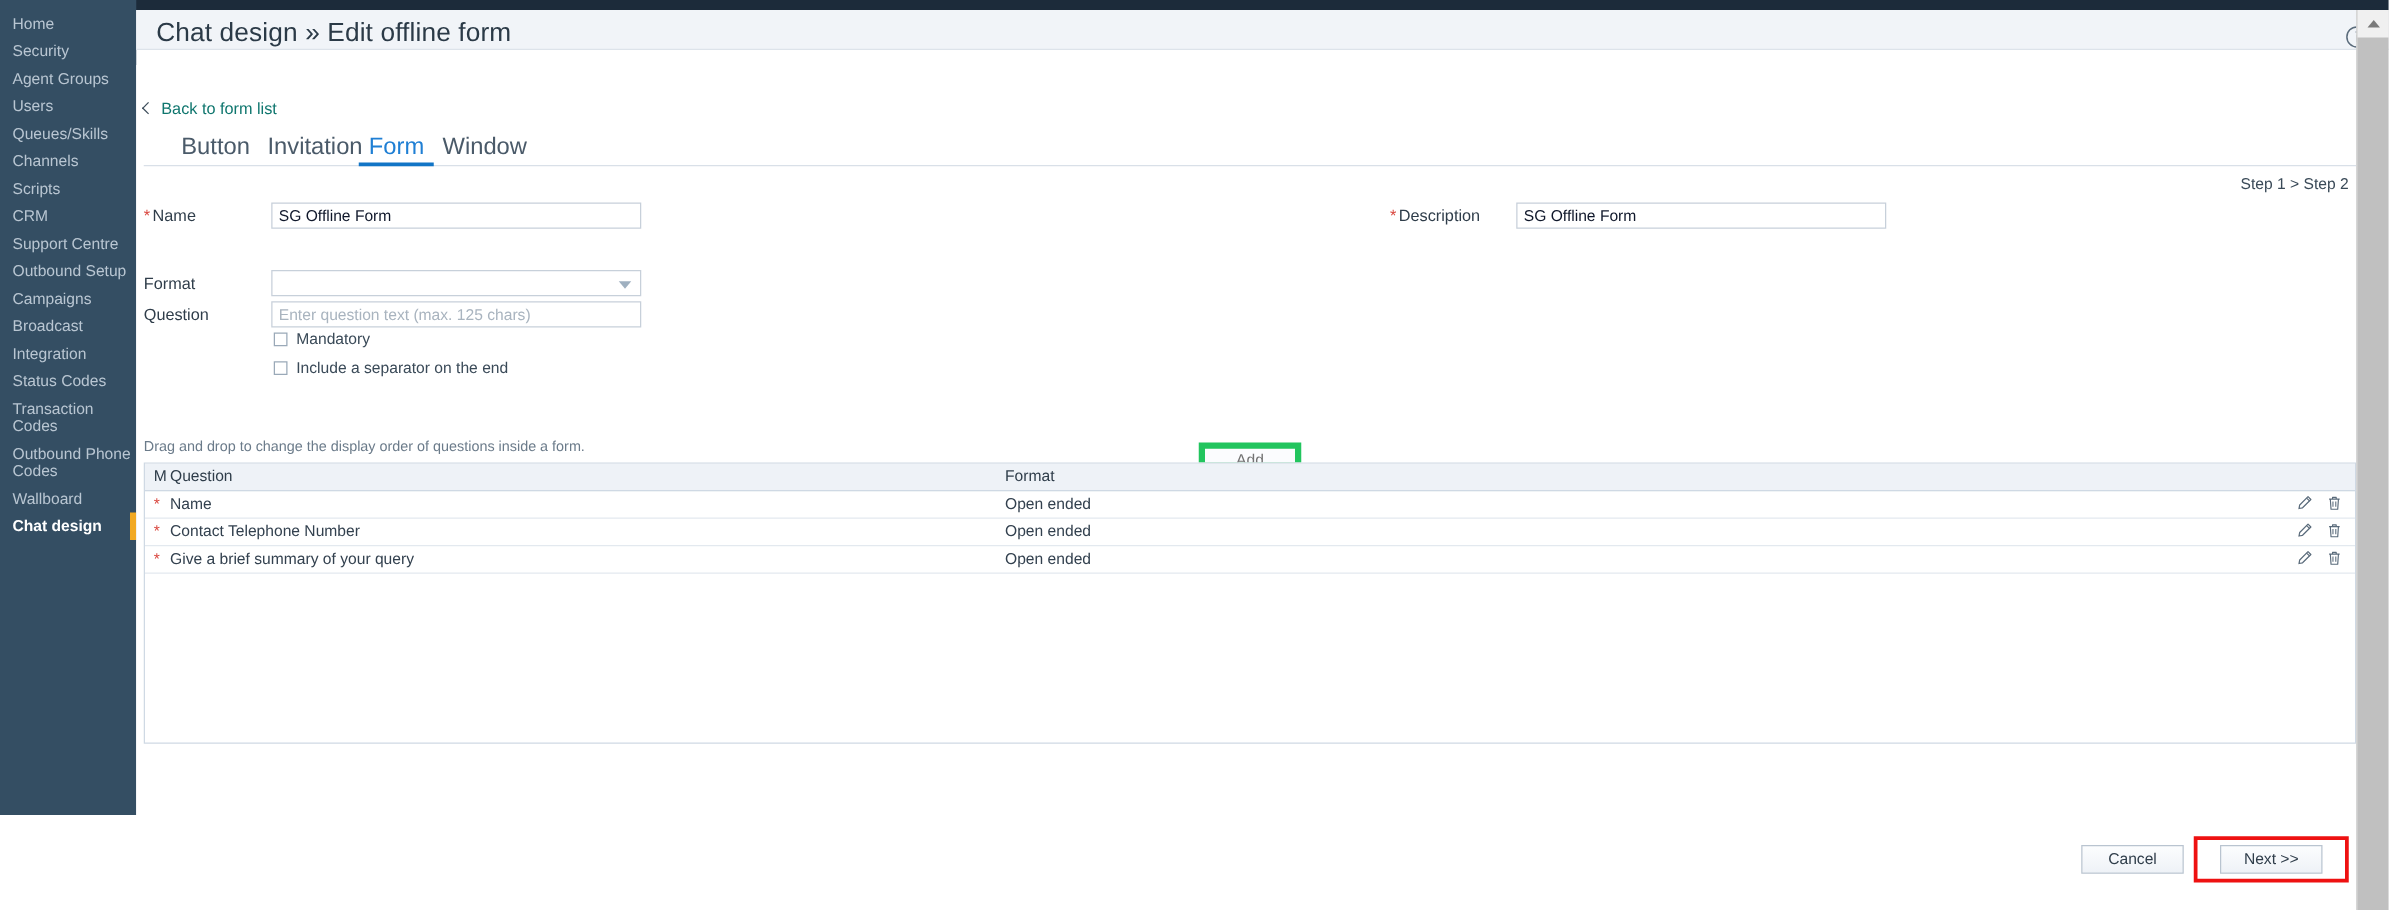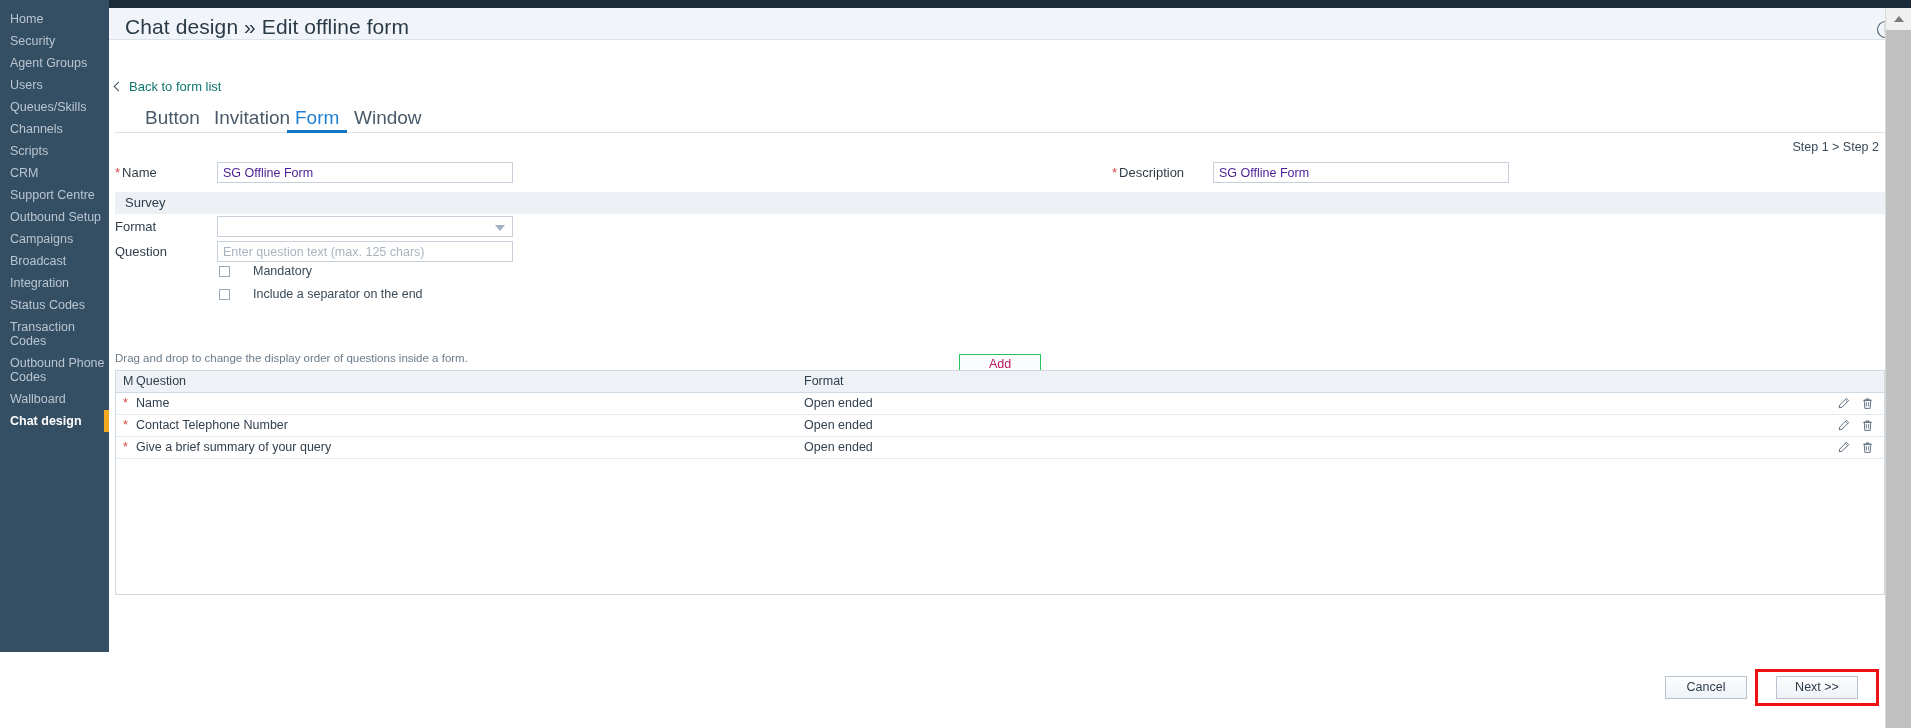--- a/index.html
+++ b/index.html
@@ -105,21 +105,21 @@
   .lbl {
     position: absolute; font-size: 13px; color: #2f3d4a;
   }
   .req { color: #d9453d; margin-right: 2px; }
 
   .txtinput {
     position: absolute;
     height: 21px;
     border: 1px solid #c7d0da;
     background: #ffffff;
-    font-size: 12.5px; color: #4c1d95;
+    font-size: 12.5px; color: #0f172a;
     padding: 0 5px;
     font-family: "Liberation Sans", sans-serif;
     outline: none;
   }
   .txtinput::placeholder { color: #a9b4bf; }
 
   .survey-band {
     position: absolute; left: 6px; right: 0; height: 22px;
     background: #edf1f6;
     font-size: 13px; color: #2f3d4a;
@@ -138,34 +138,34 @@
     border-left: 5px solid transparent;
     border-right: 5px solid transparent;
     border-top: 6px solid #9fb0c0;
   }
   .selectbox .selval {
     position: absolute; left: 6px; top: 3px;
     font-size: 12.5px; color: #2f3d4a;
   }
 
   
-  .cbrow { position: absolute; display: flex; align-items: center; gap: 23px; cursor: pointer; }
+  .cbrow { position: absolute; display: flex; align-items: center; gap: 7px; cursor: pointer; }
   .cbox {
     width: 11px; height: 11px;
     border: 1px solid #9aa9b8; background: #fff;
     display: inline-block;
   }
   .cbtext { font-size: 12.5px; color: #3a4a58; }
 
   
   .add-btn {
     position: absolute;
     width: 82px; height: 21px;
-    border: 1px solid #22c55e; background: #fbfcfe;
-    color: #be185d; font-size: 12.5px;
+    border: 5px solid #22c55e; background: #fbfcfe;
+    color: #737373; font-size: 12.5px;
     text-align: center; line-height: 19px;
     cursor: default;
   }
 
   
   .hint {
     position: absolute; left: 6px; top: 300px;
     font-size: 11.5px; color: #6b7b8a;
   }
 
@@ -302,21 +302,20 @@
     <div class="lbl" style="left:6px; top:113px;">
       <span class="req">*</span><span>Name</span>
     </div>
     <input class="txtinput" style="left: 108px; top: 110px; width: 296px;" value="SG Offline Form">
 
     <div class="lbl" style="left:1003px; top:113px;">
       <span class="req">*</span><span>Description</span>
     </div>
     <input class="txtinput" style="left: 1104px; top: 110px; width: 296px;" value="SG Offline Form">
 
-    <div class="survey-band" style="top:140px;">Survey</div>
 
     <div class="lbl" style="left:6px; top:167px;">Format</div>
     <div class="selectbox" style="left:108px; top:164px; width:296px;">
       <span class="selval"></span>
       <span class="caret"></span>
     </div>
 
     <div class="lbl" style="left:6px; top:192px;">Question</div>
     <input class="txtinput" style="left: 108px; top: 189px; width: 296px;" placeholder="Enter question text (max. 125 chars)">
 

